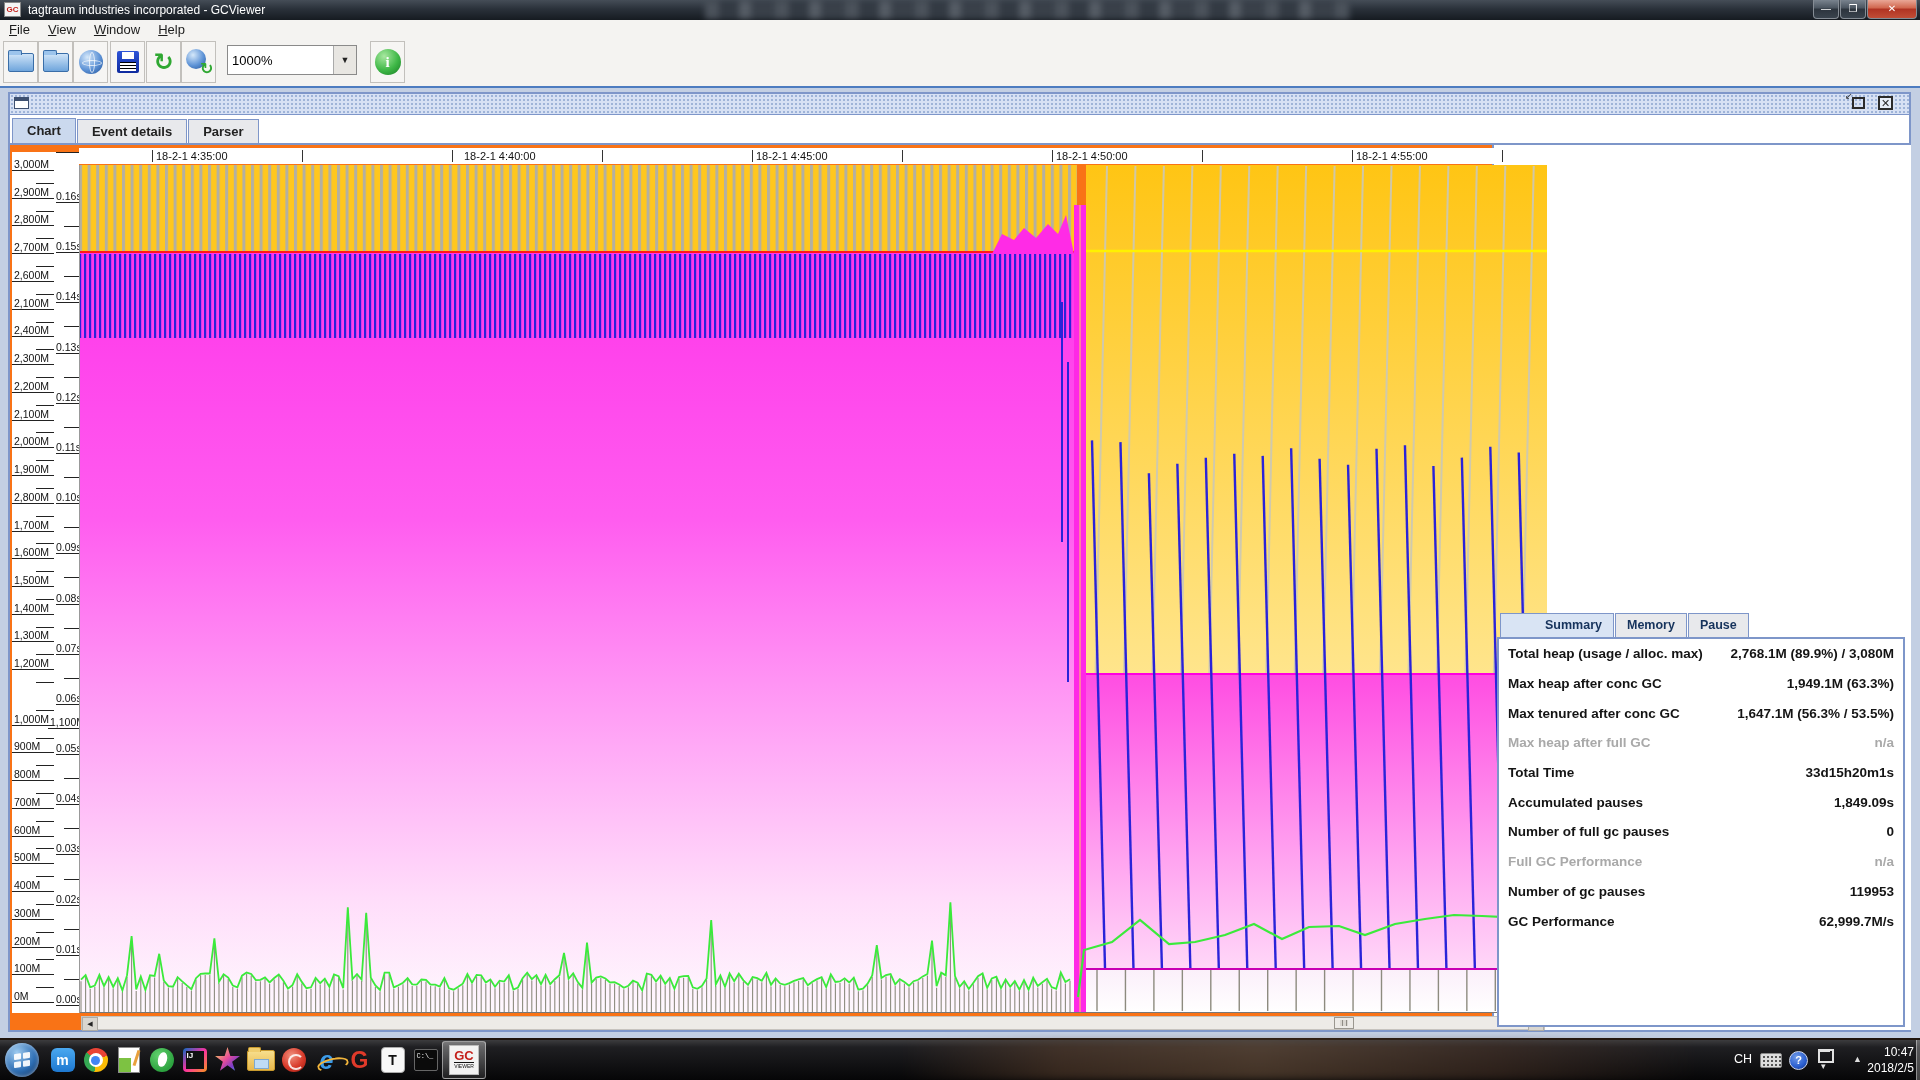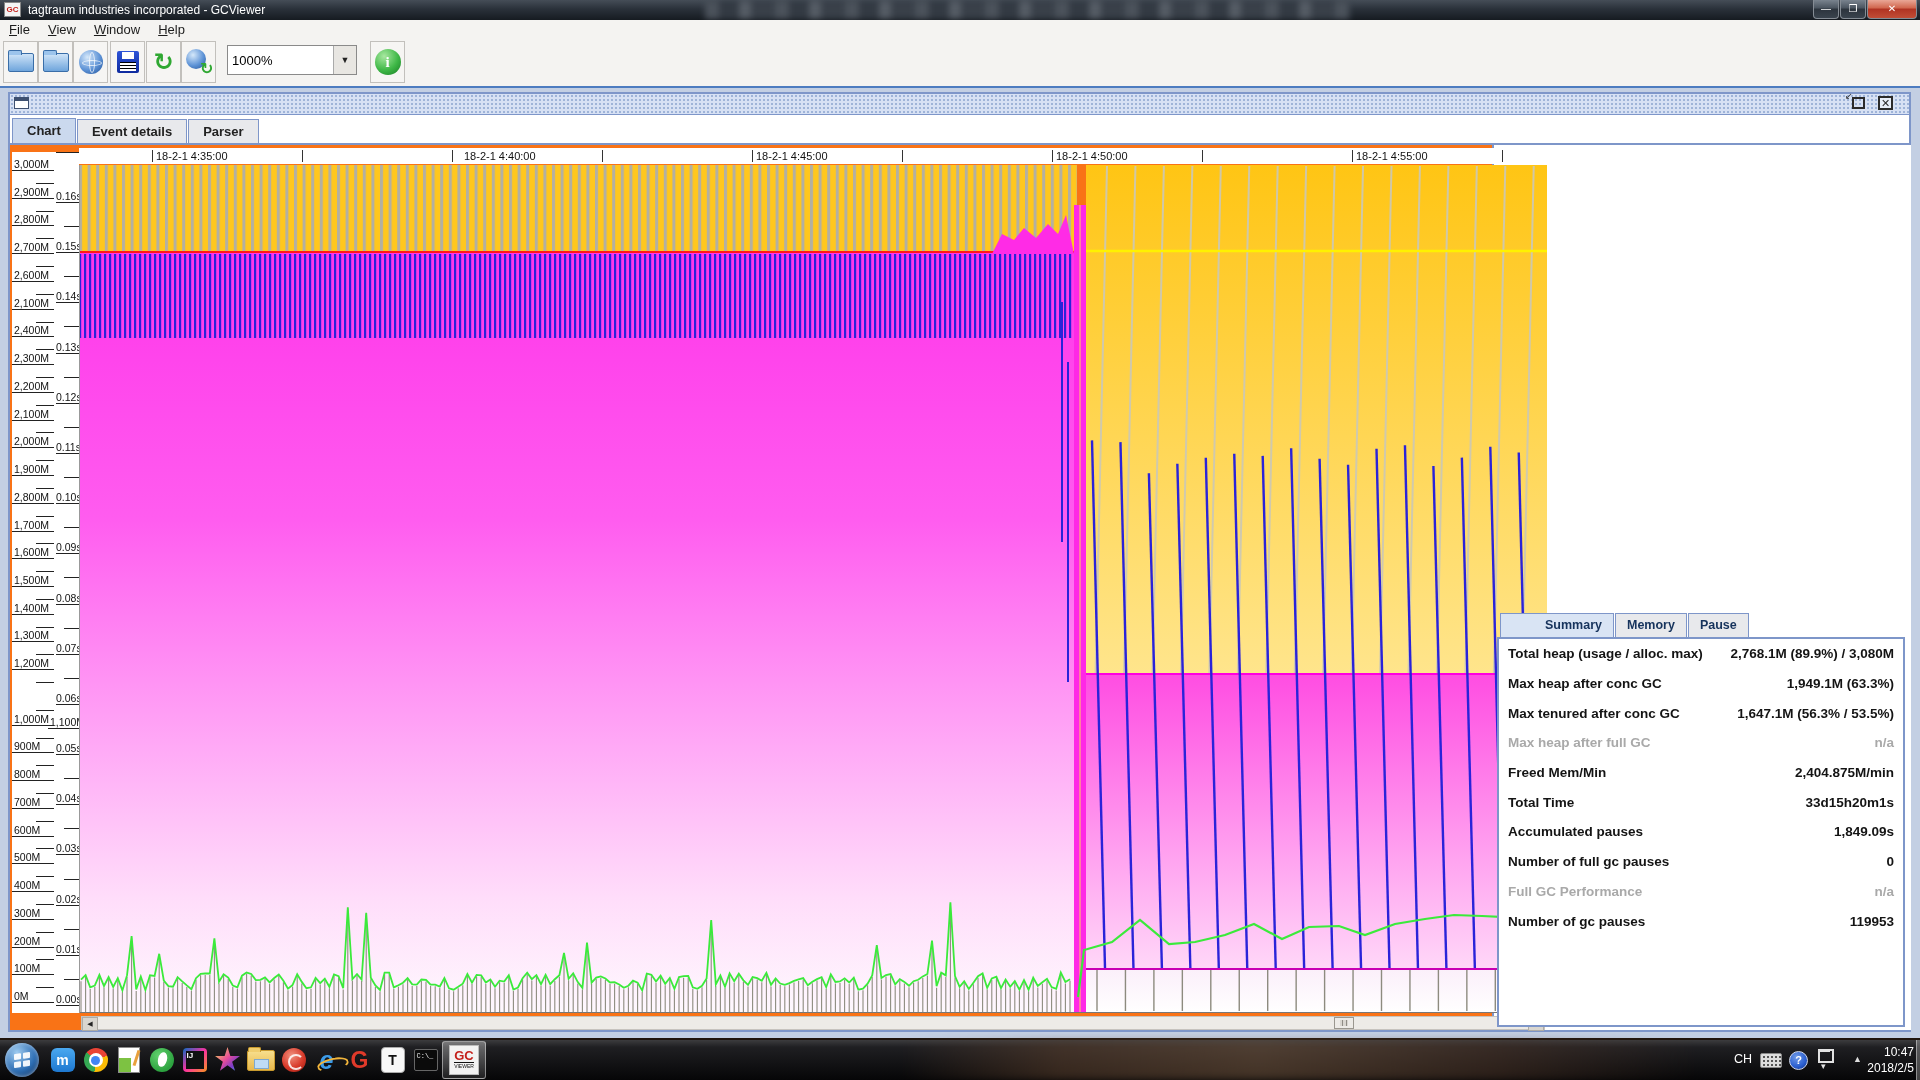--- a/index.html
+++ b/index.html
@@ -435,42 +435,42 @@
               </div>
               <div class="srow">
                 <div class="lbl">Max tenured after conc GC</div>
                 <div class="val">1,647.1M (56.3% / 53.5%)</div>
               </div>
               <div class="srow dis">
                 <div class="lbl">Max heap after full GC</div>
                 <div class="val">n/a</div>
               </div>
               <div class="srow">
-                <div class="lbl">Freed Mem/Min</div>
-                <div class="val">2,404.875M/min</div>
-              </div>
-              <div class="srow">
                 <div class="lbl">Total Time</div>
                 <div class="val">33d15h20m1s</div>
               </div>
               <div class="srow">
                 <div class="lbl">Accumulated pauses</div>
                 <div class="val">1,849.09s</div>
               </div>
               <div class="srow">
                 <div class="lbl">Number of full gc pauses</div>
                 <div class="val">0</div>
               </div>
               <div class="srow dis">
                 <div class="lbl">Full GC Performance</div>
                 <div class="val">n/a</div>
               </div>
               <div class="srow">
                 <div class="lbl">Number of gc pauses</div>
                 <div class="val">119953</div>
+              </div>
+              <div class="srow">
+                <div class="lbl">GC Performance</div>
+                <div class="val">62,999.7M/s</div>
               </div>
             </div>
         </div>
       </div>
     </div>
   </div>
 
   <div id="taskbar">
     <div id="tb-wallpaper"></div>
     <div id="start-orb">

